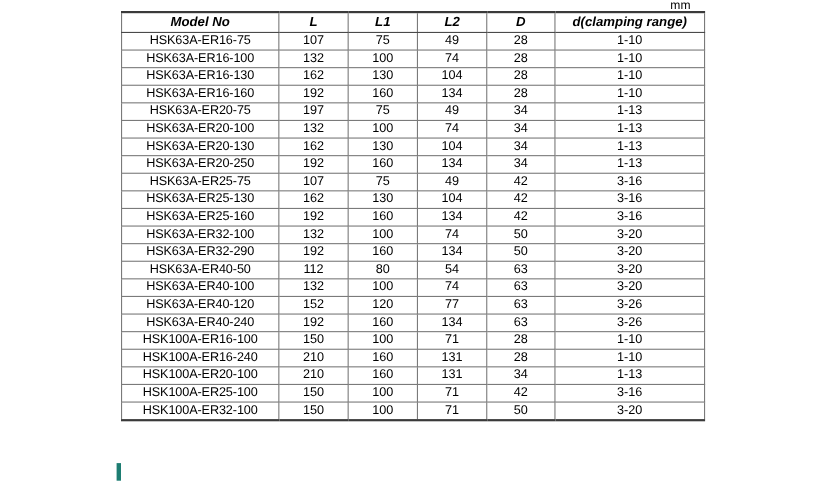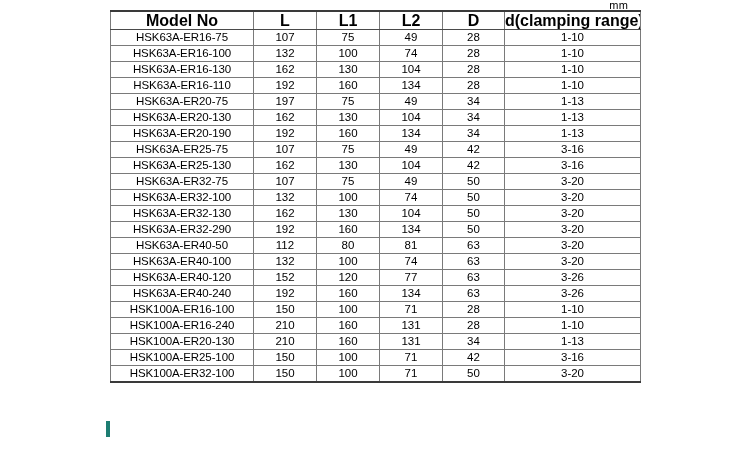--- a/index.html
+++ b/index.html
@@ -57,25 +57,26 @@
     line-height: 15px;
     text-align: center;
     vertical-align: middle;
     font-size: 11.5px;
     white-space: nowrap;
     overflow: hidden;
   }
 
   table.spec thead th {
     font-weight: bold;
-    font-size: 16px;
+    font-size: 12px;
     height: 17px;
     line-height: 17px;
     border-top: 2px solid #3a3a3a;
     border-bottom: 1px solid #4a4a4a;
+    font-style: italic;
   }
 
   table.spec tbody tr:last-child td {
     border-bottom: 2px solid #3a3a3a;
   }
 
   
   col.c-model { width: 143px; }
   col.c-l     { width: 63px; }
   col.c-l1    { width: 63px; }
@@ -144,45 +145,53 @@
           </tr>
           <tr>
             <td class="model">HSK63A-ER16-130</td>
             <td>162</td>
             <td>130</td>
             <td>104</td>
             <td>28</td>
             <td>1-10</td>
           </tr>
           <tr>
-            <td class="model">HSK63A-ER16-110</td>
+            <td class="model">HSK63A-ER16-160</td>
             <td>192</td>
             <td>160</td>
             <td>134</td>
             <td>28</td>
             <td>1-10</td>
           </tr>
           <tr>
             <td class="model">HSK63A-ER20-75</td>
             <td>197</td>
             <td>75</td>
             <td>49</td>
             <td>34</td>
             <td>1-13</td>
           </tr>
           <tr>
+            <td class="model">HSK63A-ER20-100</td>
+            <td>132</td>
+            <td>100</td>
+            <td>74</td>
+            <td>34</td>
+            <td>1-13</td>
+          </tr>
+          <tr>
             <td class="model">HSK63A-ER20-130</td>
             <td>162</td>
             <td>130</td>
             <td>104</td>
             <td>34</td>
             <td>1-13</td>
           </tr>
           <tr>
-            <td class="model">HSK63A-ER20-190</td>
+            <td class="model">HSK63A-ER20-250</td>
             <td>192</td>
             <td>160</td>
             <td>134</td>
             <td>34</td>
             <td>1-13</td>
           </tr>
           <tr>
             <td class="model">HSK63A-ER25-75</td>
             <td>107</td>
             <td>75</td>
@@ -192,56 +201,48 @@
           </tr>
           <tr>
             <td class="model">HSK63A-ER25-130</td>
             <td>162</td>
             <td>130</td>
             <td>104</td>
             <td>42</td>
             <td>3-16</td>
           </tr>
           <tr>
-            <td class="model">HSK63A-ER32-75</td>
-            <td>107</td>
-            <td>75</td>
-            <td>49</td>
-            <td>50</td>
-            <td>3-20</td>
+            <td class="model">HSK63A-ER25-160</td>
+            <td>192</td>
+            <td>160</td>
+            <td>134</td>
+            <td>42</td>
+            <td>3-16</td>
           </tr>
           <tr>
             <td class="model">HSK63A-ER32-100</td>
             <td>132</td>
             <td>100</td>
             <td>74</td>
-            <td>50</td>
-            <td>3-20</td>
-          </tr>
-          <tr>
-            <td class="model">HSK63A-ER32-130</td>
-            <td>162</td>
-            <td>130</td>
-            <td>104</td>
             <td>50</td>
             <td>3-20</td>
           </tr>
           <tr>
             <td class="model">HSK63A-ER32-290</td>
             <td>192</td>
             <td>160</td>
             <td>134</td>
             <td>50</td>
             <td>3-20</td>
           </tr>
           <tr>
             <td class="model">HSK63A-ER40-50</td>
             <td>112</td>
             <td>80</td>
-            <td>81</td>
+            <td>54</td>
             <td>63</td>
             <td>3-20</td>
           </tr>
           <tr>
             <td class="model">HSK63A-ER40-100</td>
             <td>132</td>
             <td>100</td>
             <td>74</td>
             <td>63</td>
             <td>3-20</td>
@@ -272,21 +273,21 @@
           </tr>
           <tr>
             <td class="model">HSK100A-ER16-240</td>
             <td>210</td>
             <td>160</td>
             <td>131</td>
             <td>28</td>
             <td>1-10</td>
           </tr>
           <tr>
-            <td class="model">HSK100A-ER20-130</td>
+            <td class="model">HSK100A-ER20-100</td>
             <td>210</td>
             <td>160</td>
             <td>131</td>
             <td>34</td>
             <td>1-13</td>
           </tr>
           <tr>
             <td class="model">HSK100A-ER25-100</td>
             <td>150</td>
             <td>100</td>

